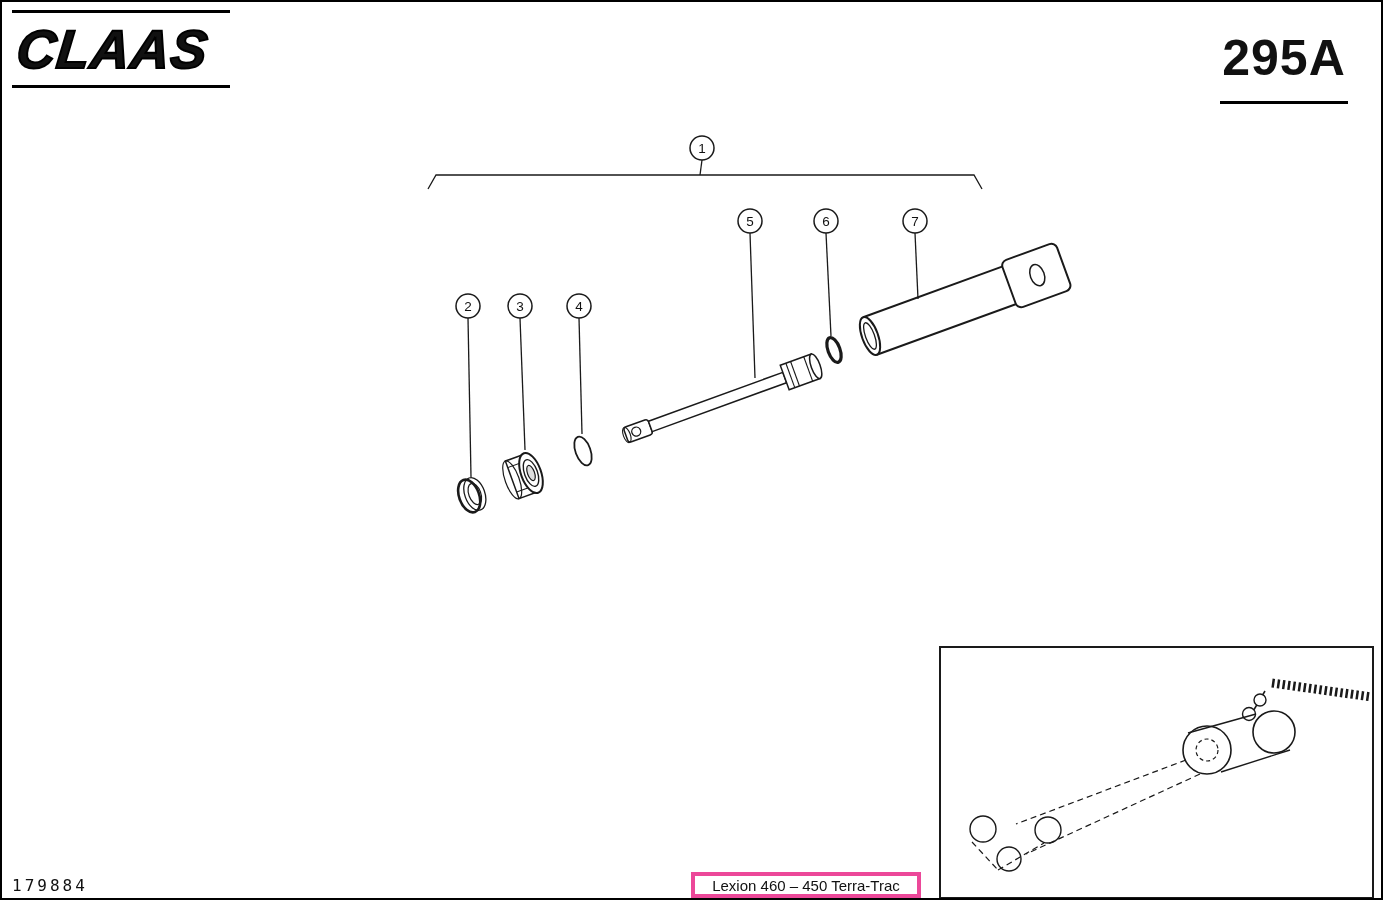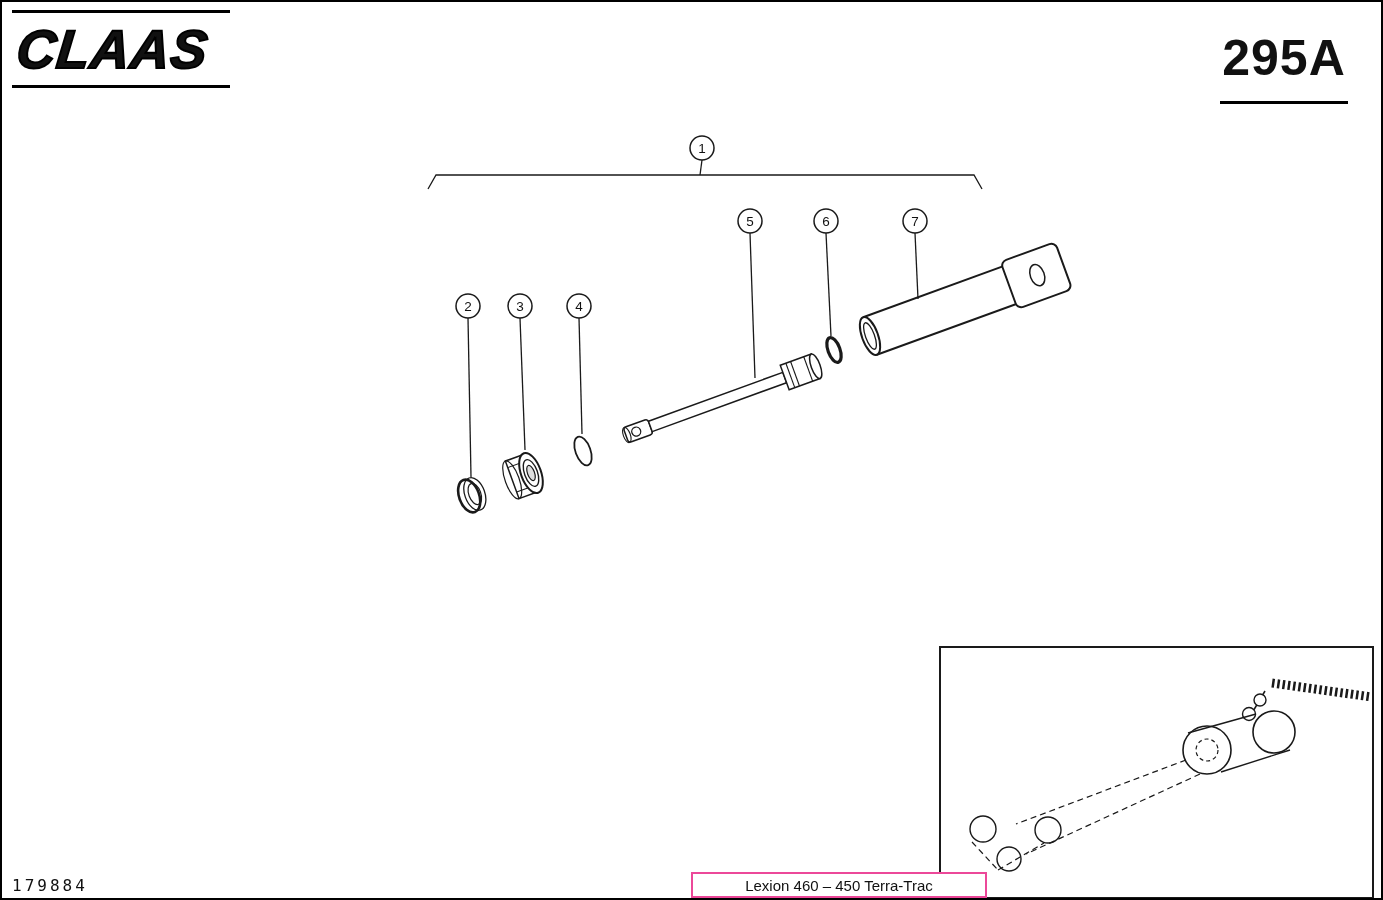--- a/index.html
+++ b/index.html
@@ -28,22 +28,22 @@
   .pagenum { font-weight: bold; font-size: 50px; line-height: 54px; letter-spacing: 1px; }
   .pagenum-rule { height: 3px; background: #000; margin-top: 16px; width: 128px; }
   svg.diagram { position: absolute; left: 0; top: 0; }
   .docnum {
     position: absolute; left: 10px; bottom: 3px;
     font-family: "DejaVu Sans Mono", monospace;
     font-size: 16px; letter-spacing: 3px;
   }
   .caption-box {
     position: absolute; left: 689px; top: 870px;
-    width: 296px; height: 26px;
-    border: 2px solid #ec4899; box-sizing: border-box;
+    width: 230px; height: 26px;
+    border: 4px solid #ec4899; box-sizing: border-box;
     display: flex; align-items: center; justify-content: center;
     font-size: 15px;
     background: #fff;
   }
 </style>
 </head>
 <body>
 
 <div class="page">
 

